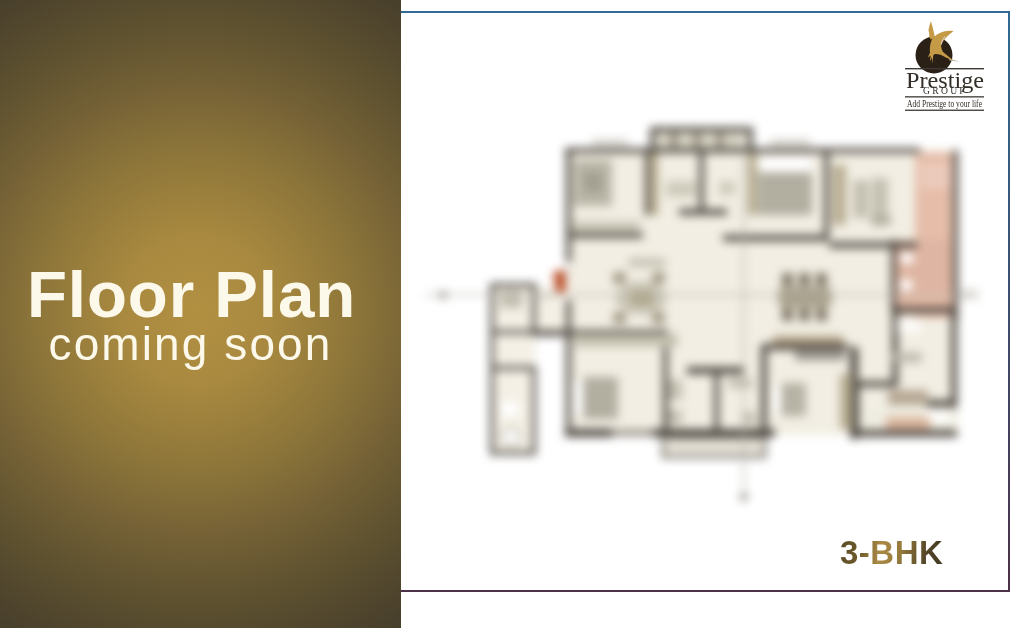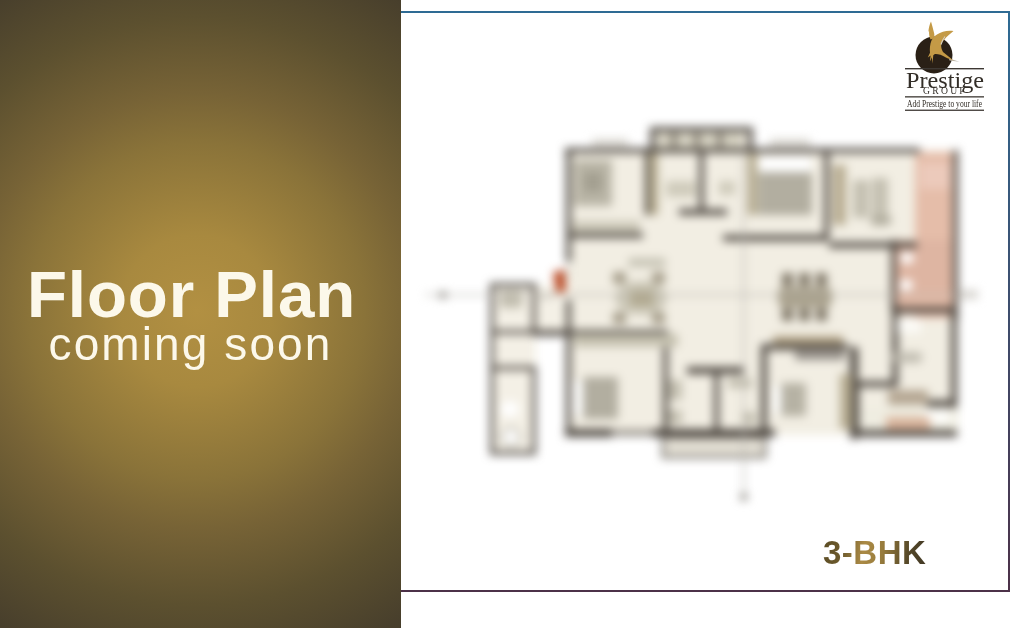--- a/index.html
+++ b/index.html
@@ -281,21 +281,21 @@
     <text x="45" y="78.3" text-anchor="middle" font-family="Liberation Serif, serif" font-size="9.3" letter-spacing="2.2" fill="#332e28" textLength="44" lengthAdjust="spacingAndGlyphs">GROUP</text>
 
     <rect x="5" y="80.2" width="79" height="1.3" fill="#3d3833"></rect>
 
     <text x="44.5" y="90.5" text-anchor="middle" font-family="Liberation Serif, serif" font-size="11" fill="#332e28" textLength="75" lengthAdjust="spacingAndGlyphs">Add Prestige to your life</text>
 
     <rect x="5" y="93.6" width="79" height="1.3" fill="#3d3833"></rect>
   </svg>
 </div>
 
-<div class="abs" style="left:823px;top:534px;width:106px;height:45px;
+<div class="abs" style="left:840px;top:534px;width:106px;height:45px;
      font-size:33px;font-weight:bold;letter-spacing:0.5px;text-align:left;
      background:linear-gradient(100deg,#5a4b24 0%,#6e5b2d 20%,#ab8a45 38%,#977b3c 55%,#514527 80%,#3e3525 100%);
      -webkit-background-clip:text;background-clip:text;color:transparent;">3-BHK</div>
 
 <div class="abs" style="left:0;top:0;width:401px;height:628px;
      background:radial-gradient(circle 420px at 49% 49.5%, #b29042 0%, #a8893f 18%, #8a7339 40%, #776336 52%, #5c502f 70%, #483f2c 88%, #433a2b 100%);"></div>
 
 <div class="abs" style="left:-9px;top:257px;width:401px;text-align:center;
      font-size:65.5px;font-weight:bold;color:#fcf8ea;letter-spacing:0.9px;">Floor Plan</div>
 

